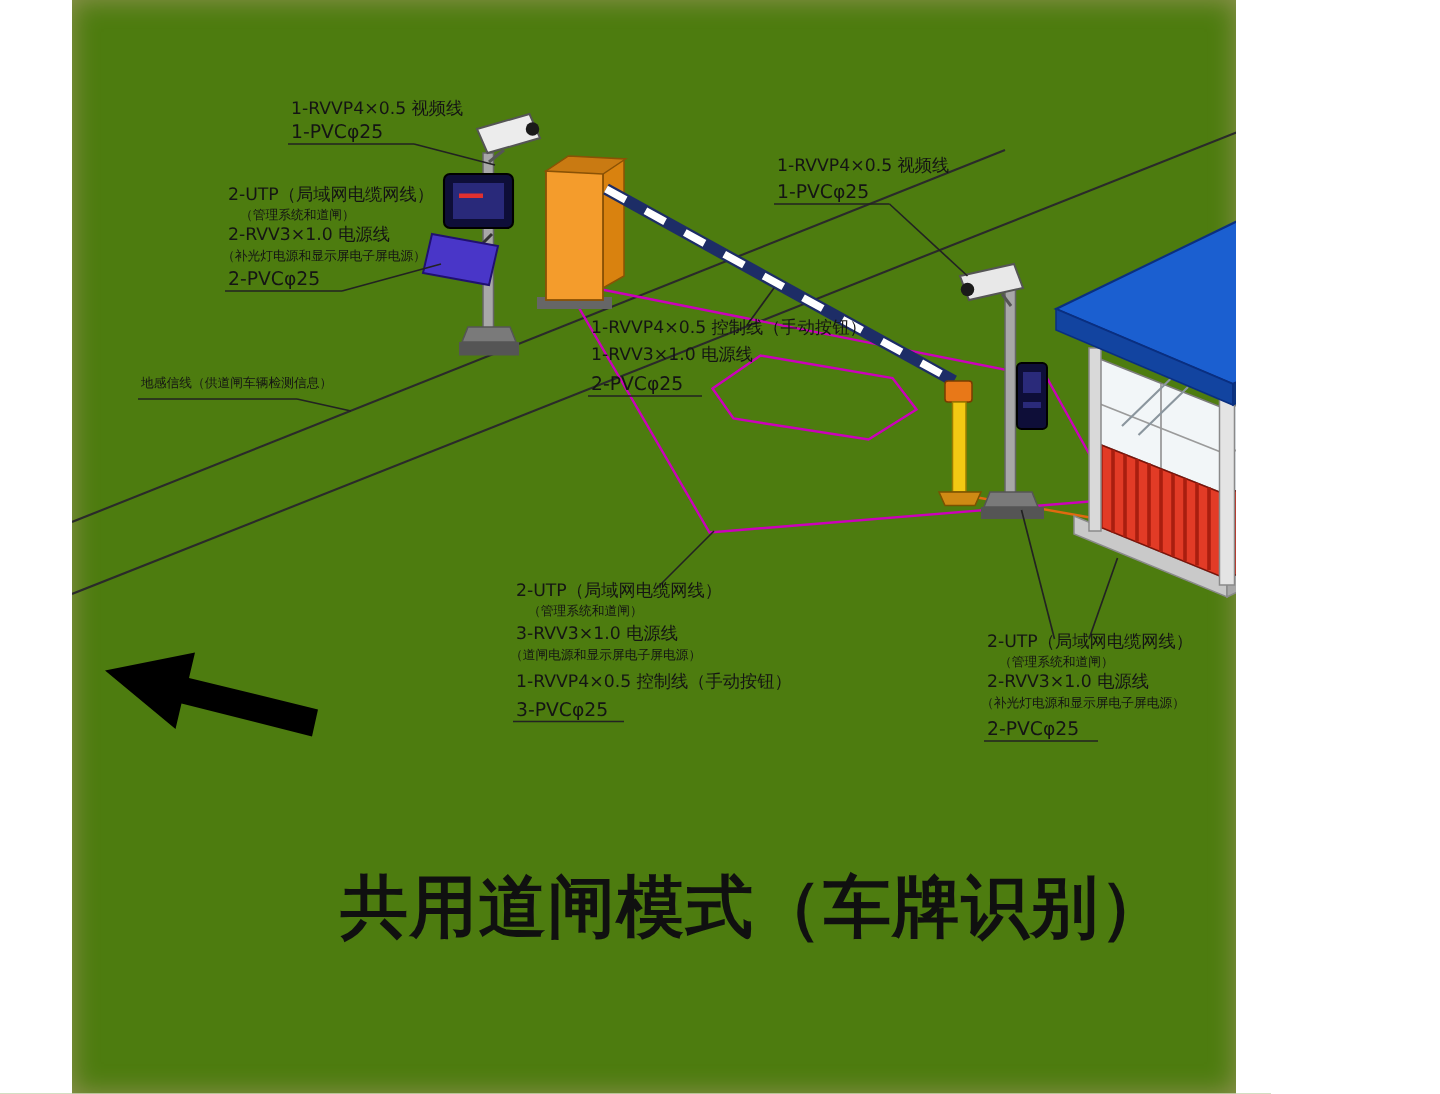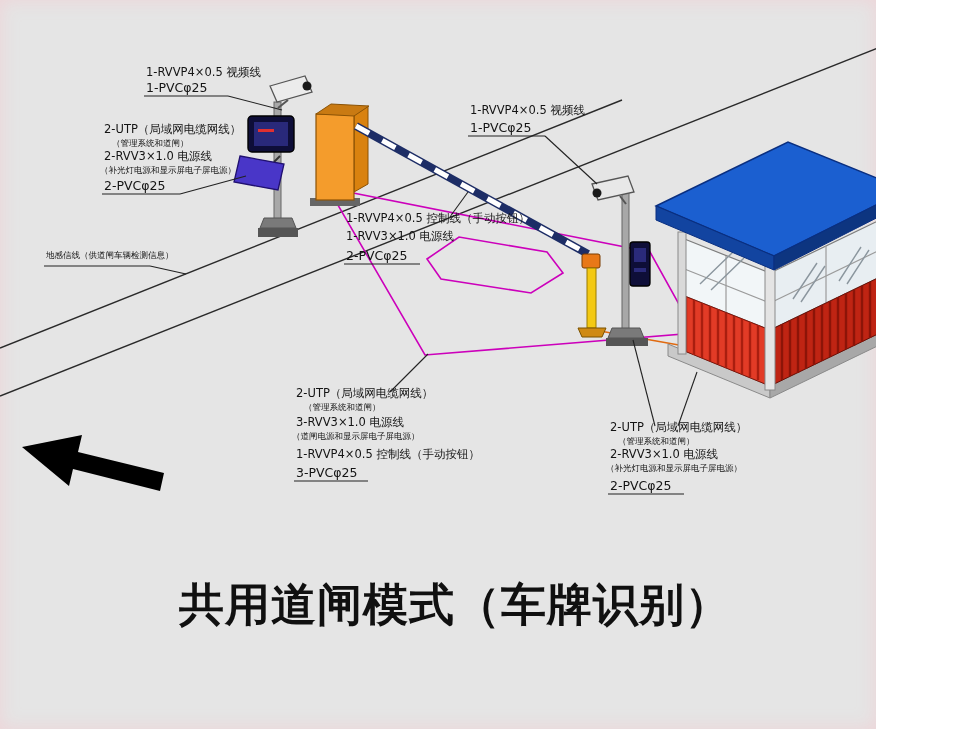--- a/index.html
+++ b/index.html
@@ -1,20 +1,21 @@
 <!DOCTYPE html>
 <html><head>
 <meta charset="utf-8">
 <style>
   html,body{margin:0;padding:0;background:#ffffff;}
   .stage{
-    position:relative;width:876px;height:729px;overflow:hidden;
-    background:#e5e5e5;
+    position:relative;width:776px;height:729px;overflow:hidden;
+    background:#4d7c0f;
     box-shadow:inset 0 0 18px rgba(255,185,195,.38);
     font-family:"DejaVu Sans", sans-serif;
+    margin-left:48px;
   }
   svg{display:block;}
   text{fill:#141414;font-family:"DejaVu Sans", sans-serif;}
   .t11{font-size:11.5px;}
   .t9{font-size:8.5px;}
   .t12{font-size:12.5px;}
   .ttl{font-size:45px;font-weight:600;fill:#101010;letter-spacing:1px;}
 </style>
 </head>
 <body>

